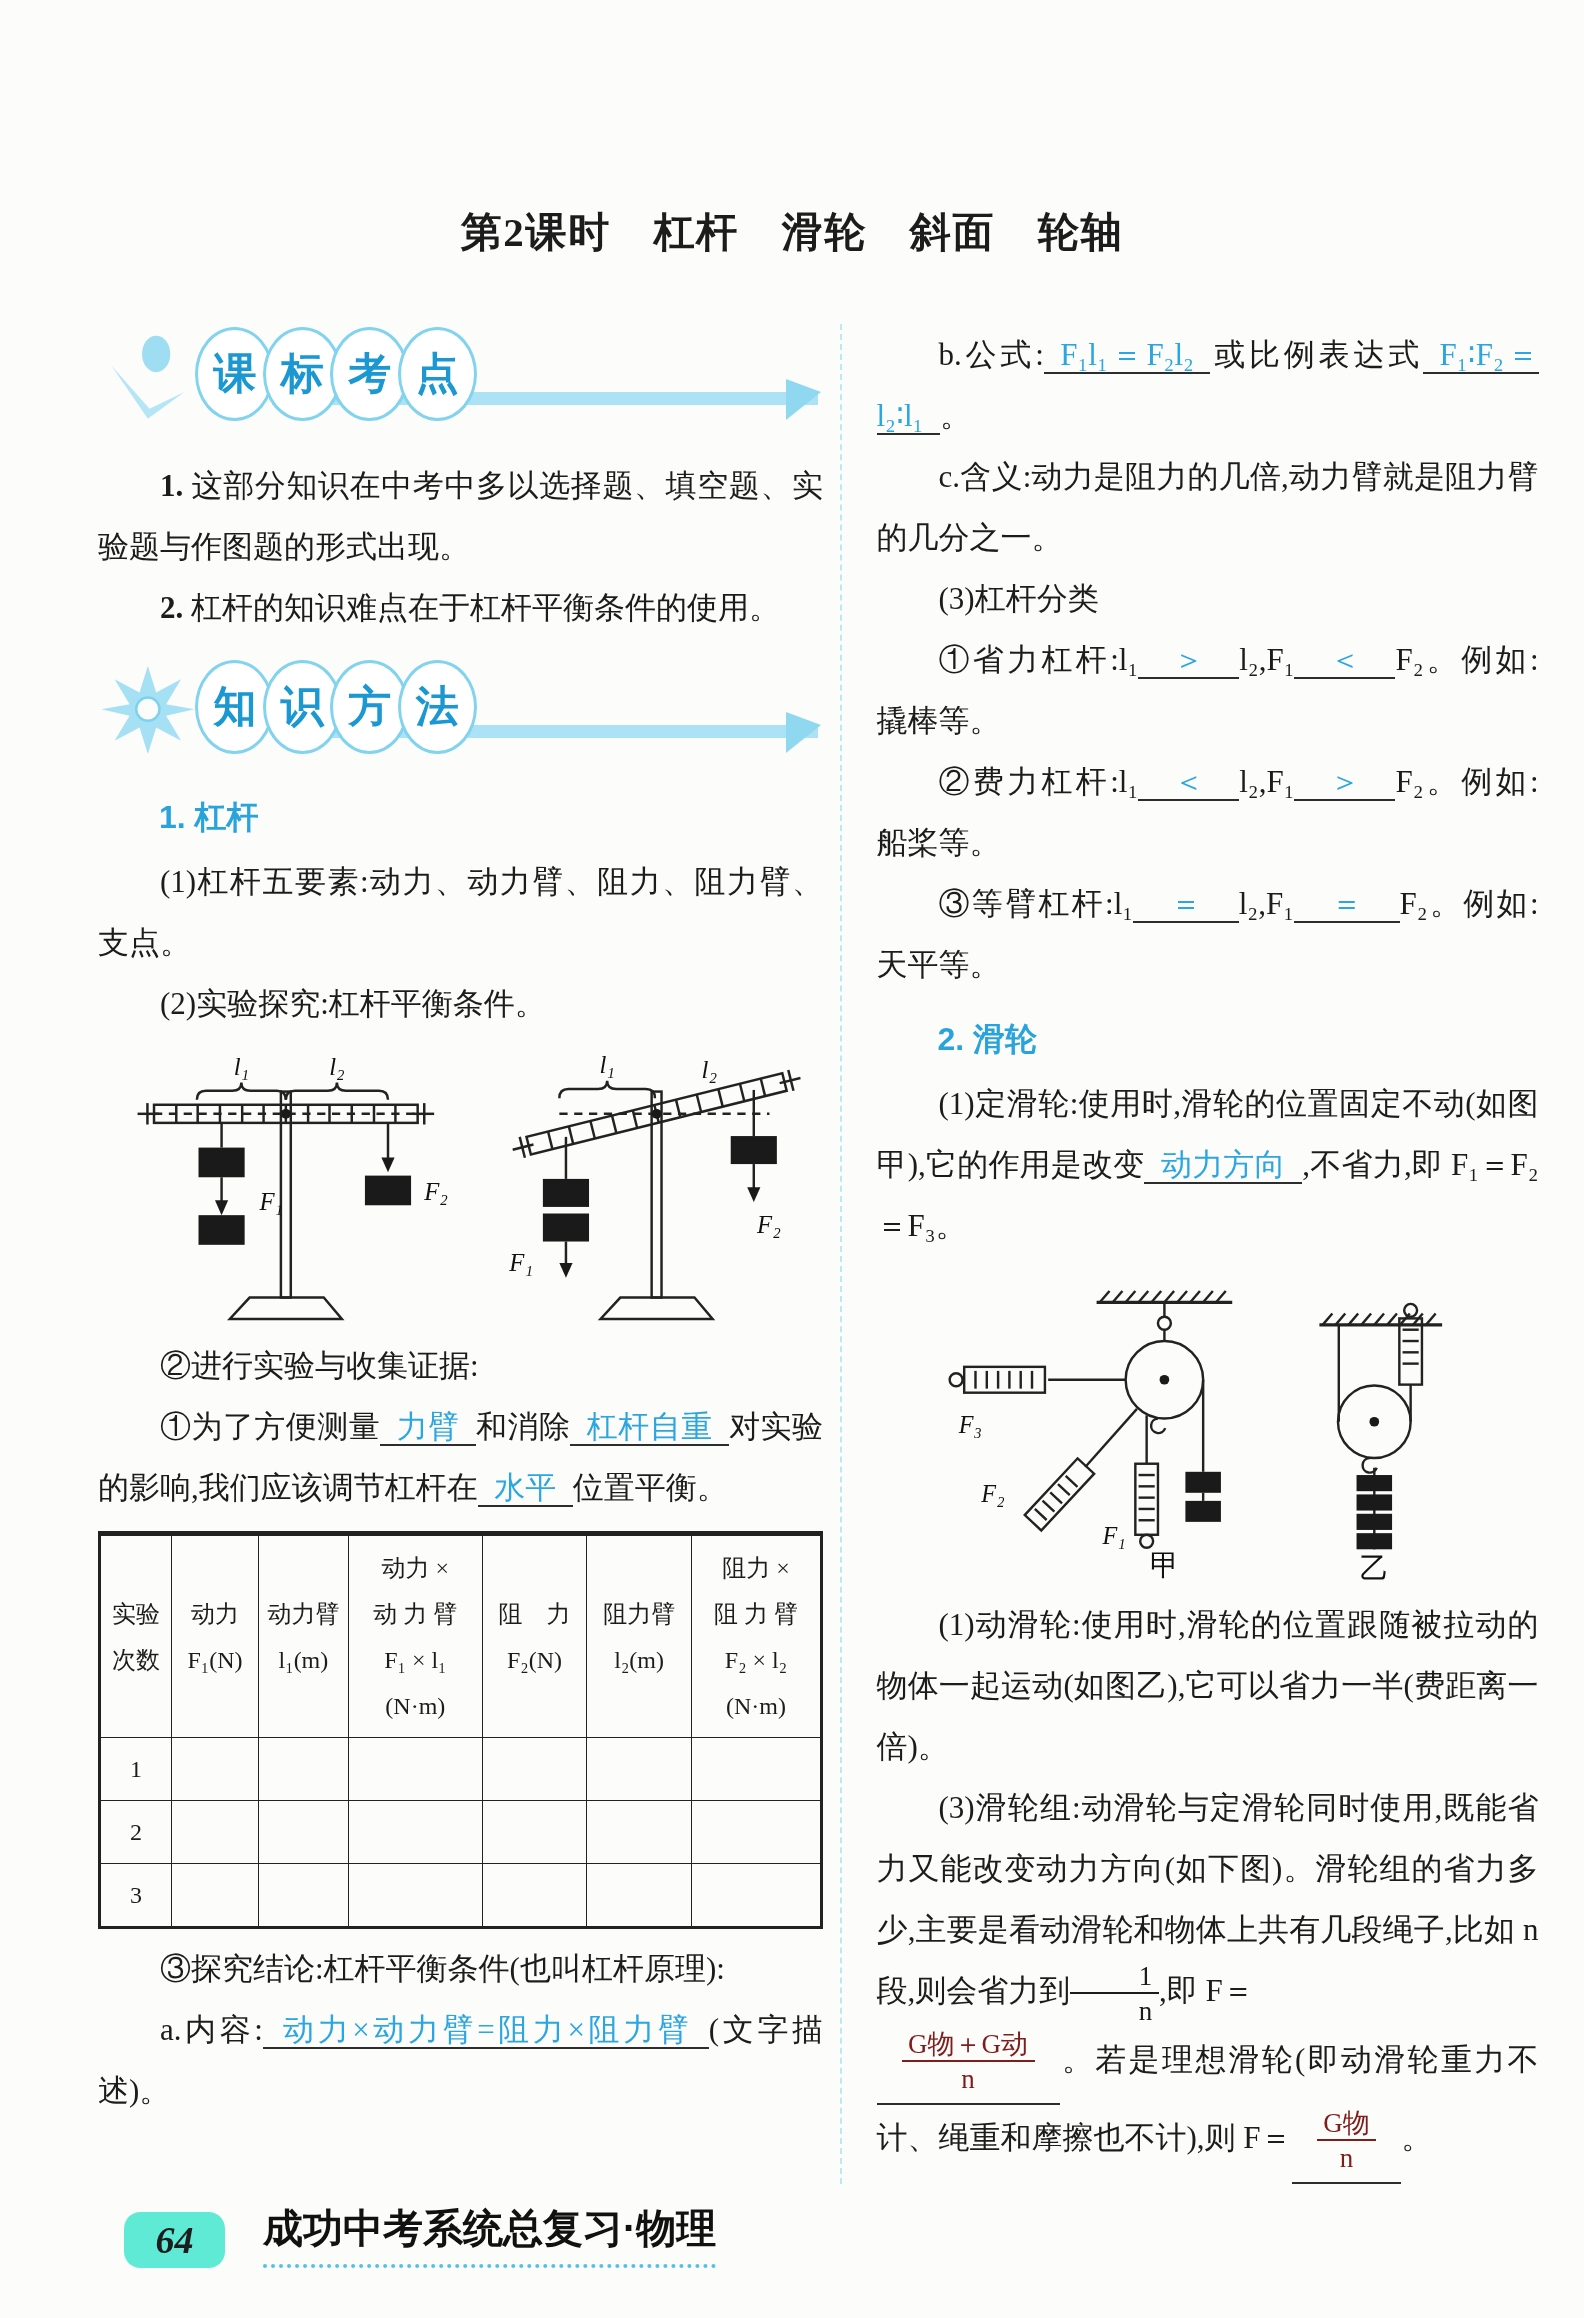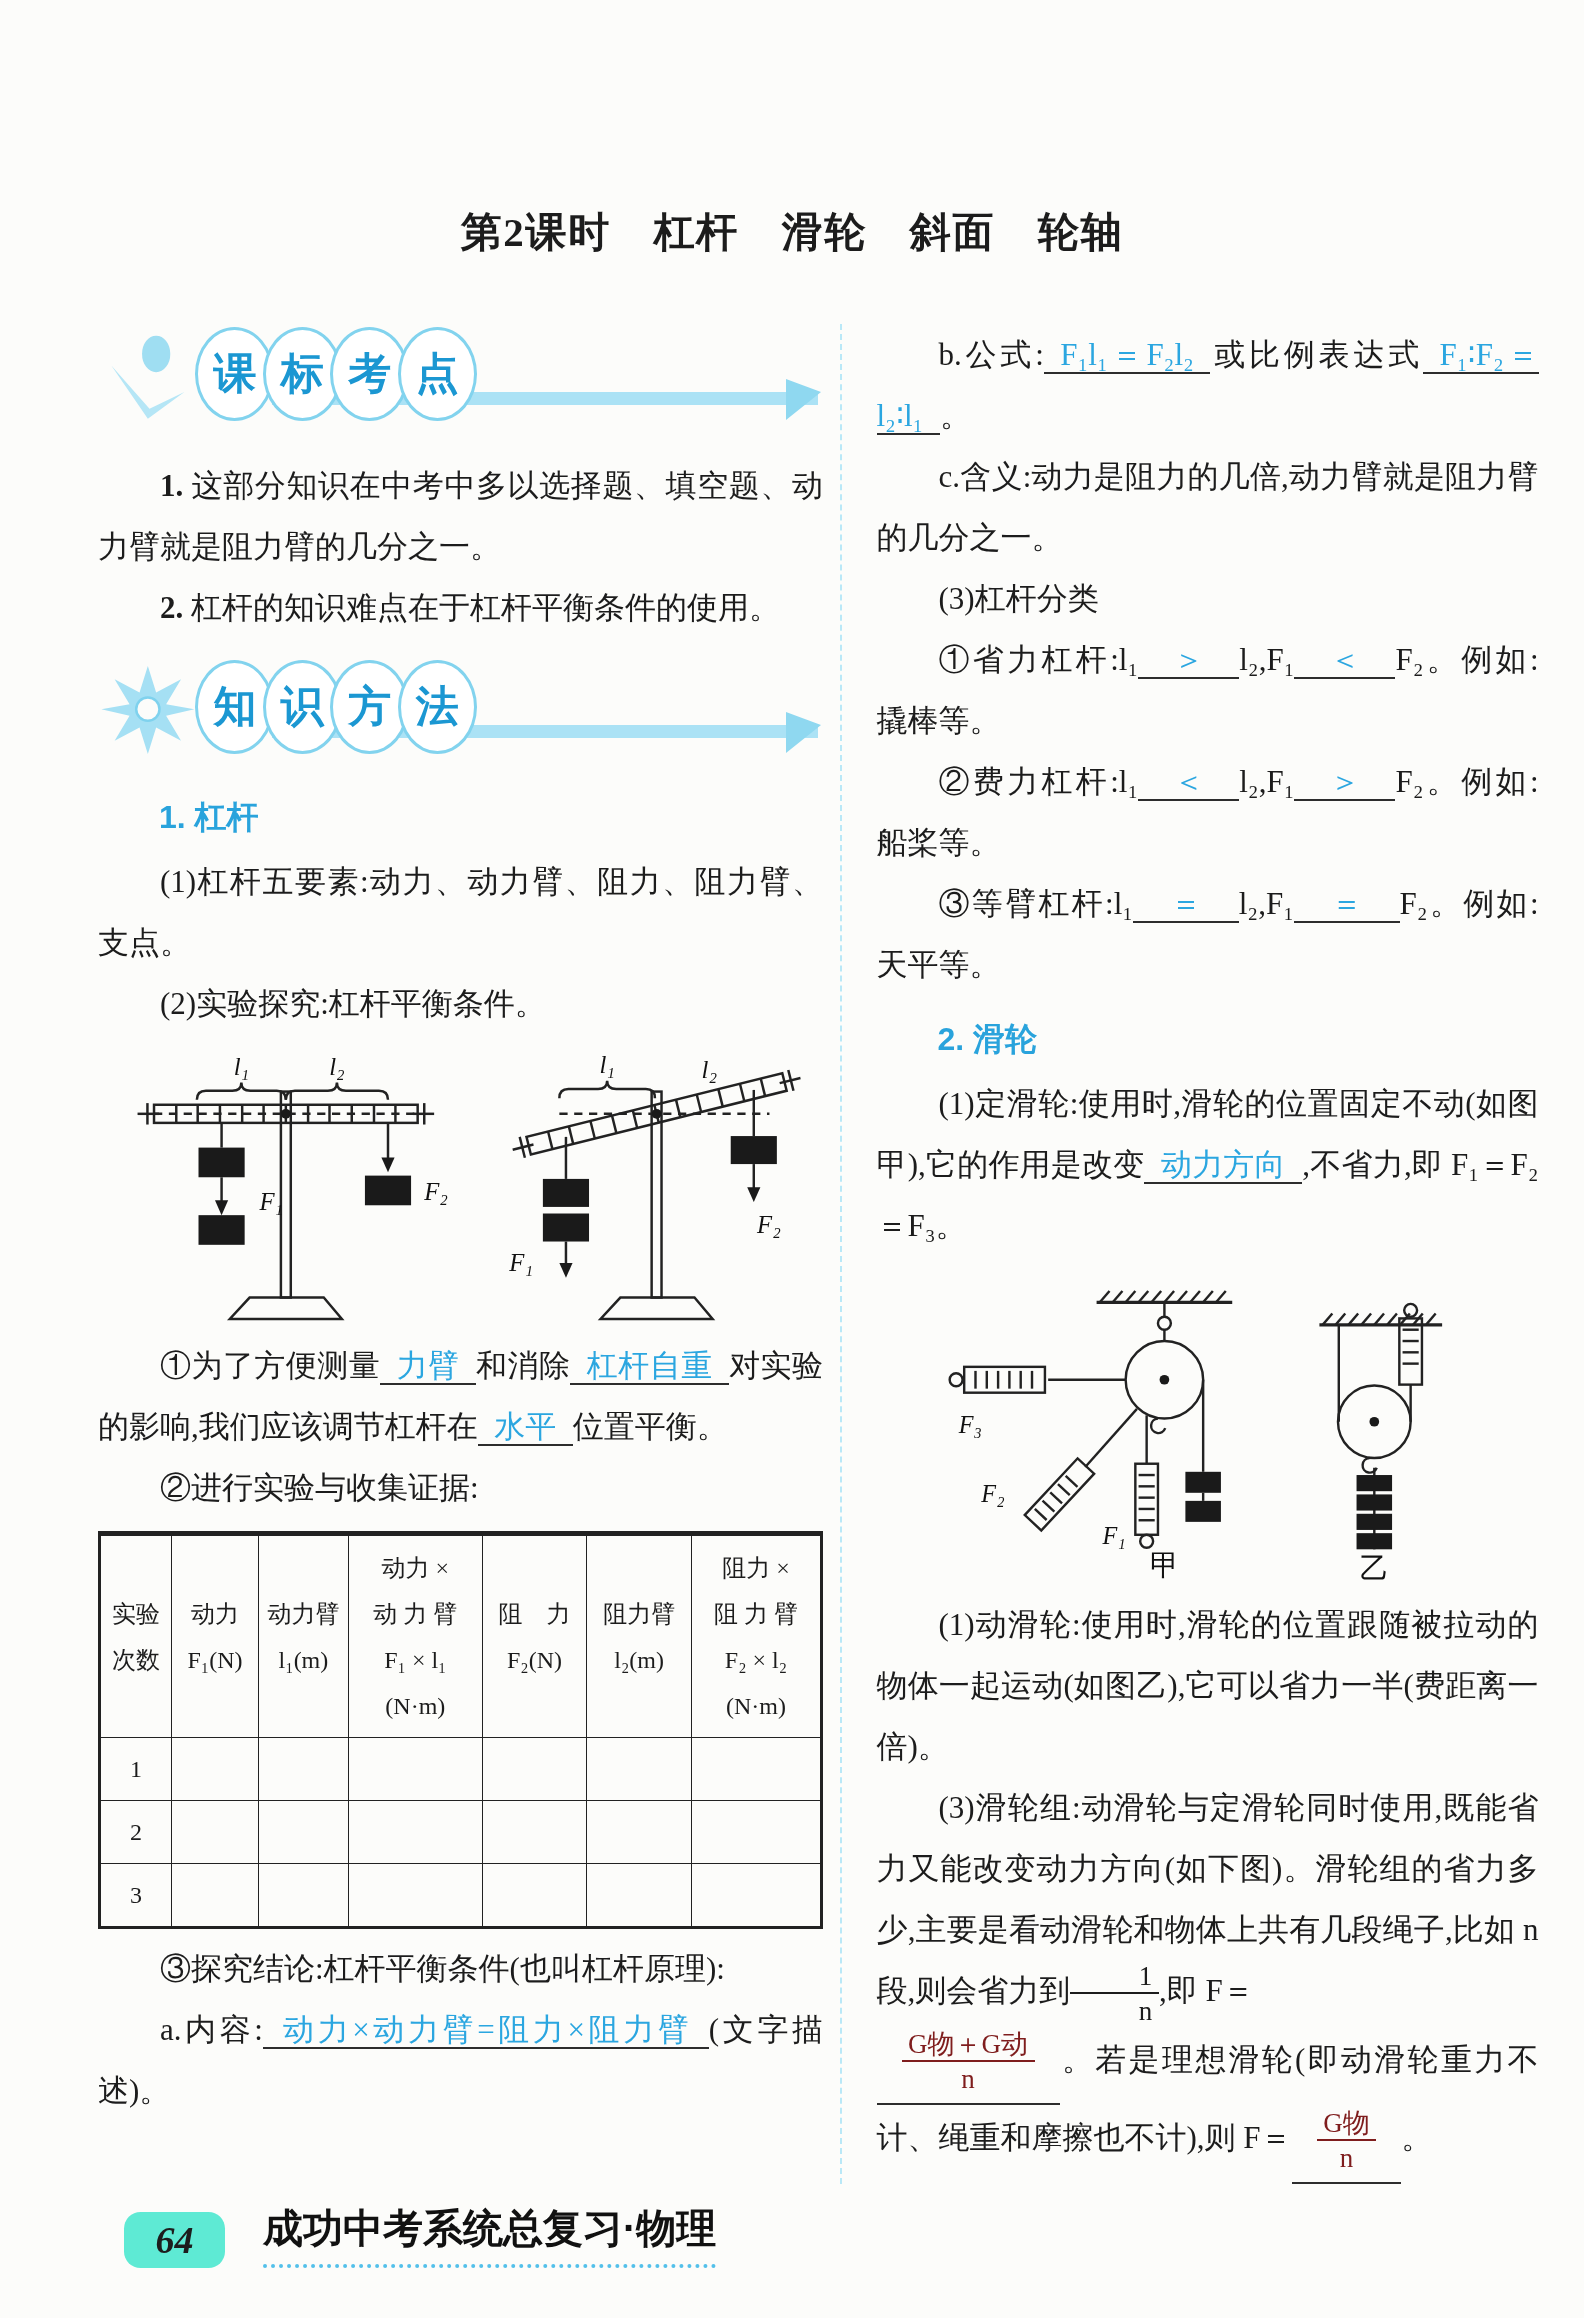--- a/index.html
+++ b/index.html
@@ -90,21 +90,21 @@
         </svg>
         <div class="badge-ribbon"></div>
         <div class="badge-circles">
           <div class="badge-circle">课</div>
           <div class="badge-circle">标</div>
           <div class="badge-circle">考</div>
           <div class="badge-circle">点</div>
         </div>
       </div>
 
-      <p class="body ind"><b class="bnum">1.</b> <span>这部分知识在中考中多以选择题、填空题、动力臂就是阻力臂的几分之一。</span></p>
+      <p class="body ind"><b class="bnum">1.</b> <span>这部分知识在中考中多以选择题、填空题、实验题与作图题的形式出现。</span></p>
       <p class="body ind"><b class="bnum">2.</b> <span>杠杆的知识难点在于杠杆平衡条件的使用。</span></p>
 
       <div class="badge-row" style="margin-top:21.5px;">
         <svg class="badge-deco" width="108" height="98" viewBox="0 0 130 118">
           <polygon points="60,6 70,38 100,22 82,52 116,58 82,66 100,96 70,80 60,112 50,80 20,96 38,66 4,58 38,52 20,22 50,38" fill="#a5e0f4"></polygon>
           <circle cx="60" cy="58" r="14" fill="#fcfcfa" stroke="#7fd2ee" stroke-width="3"></circle>
         </svg>
         <div class="badge-ribbon"></div>
         <div class="badge-circles">
           <div class="badge-circle">知</div>
@@ -187,22 +187,22 @@
         <line x1="568" y1="238" x2="568" y2="268"></line>
         <polygon class="head" points="568,282 560,264 576,264"></polygon>
         <text x="528" y="274" text-anchor="end">F₁</text>
         <line x1="796" y1="54" x2="796" y2="110"></line>
         <rect class="w" x="768" y="110" width="56" height="34"></rect>
         <line x1="796" y1="144" x2="796" y2="176"></line>
         <polygon class="head" points="796,190 788,172 804,172"></polygon>
         <text x="800" y="228">F₂</text>
       </svg>
 
+      <p class="body ind">②进行实验与收集证据:</p>
       <p class="body ind"><span>①为了方便测量</span><span class="bk">力臂</span><span>和消除</span><span class="bk">杠杆自重</span><span>对实验的影响,我们应该调节杠杆在</span><span class="bk">水平</span><span>位置平衡。</span></p>
-      <p class="body ind">②进行实验与收集证据:</p>
 
       <table class="exp">
         <colgroup>
           <col style="width:10%">
             <col style="width:12%">
             <col style="width:12.5%">
           <col style="width:18.5%">
             <col style="width:14.5%">
             <col style="width:14.5%">
             <col style="width:18%">

